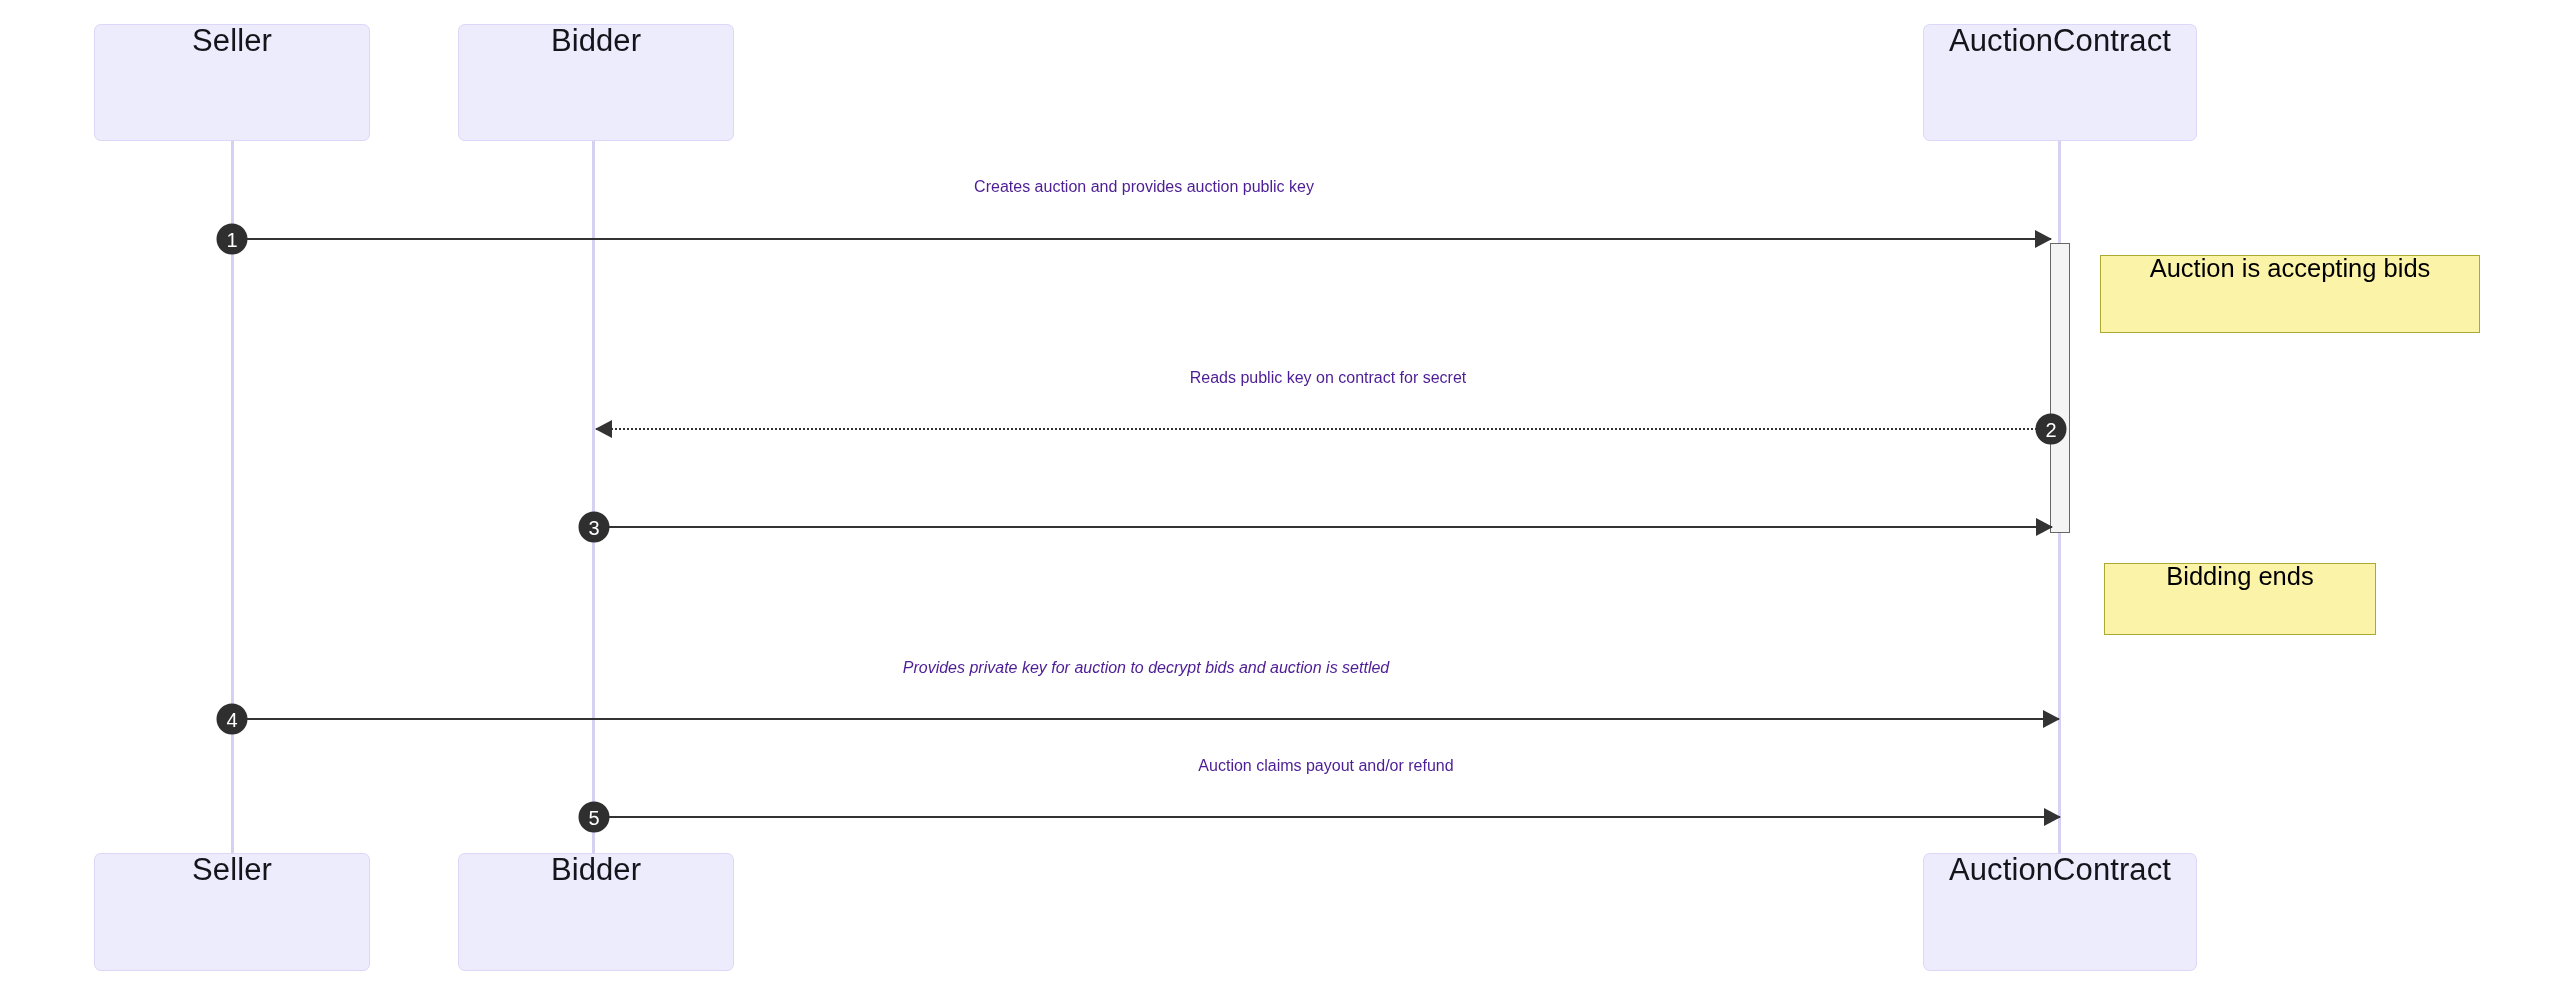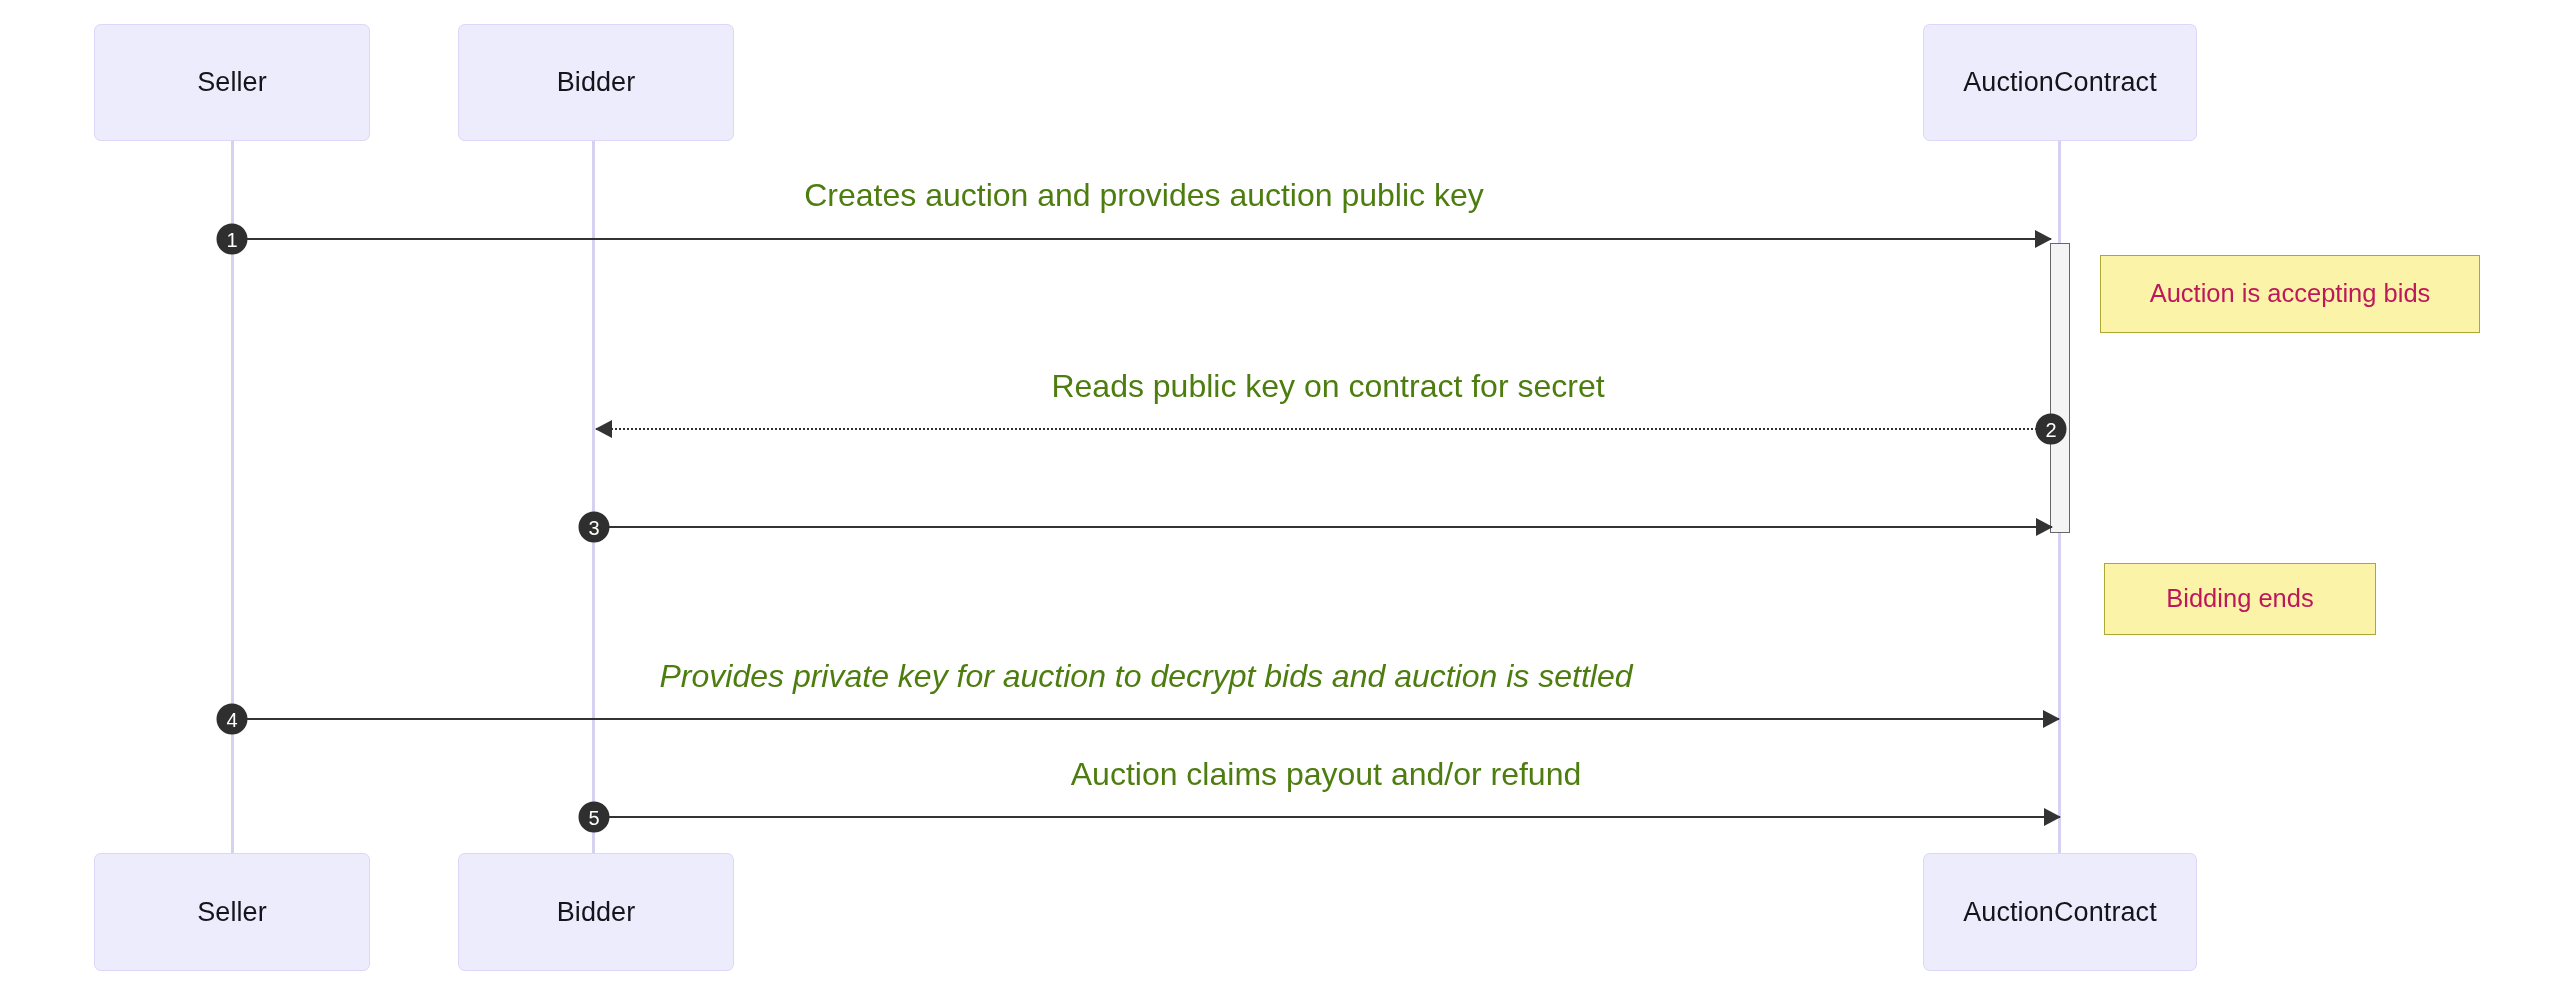--- a/index.html
+++ b/index.html
@@ -29,24 +29,23 @@
   }
 
   
   .actor-box {
     position: absolute;
     box-sizing: border-box;
     background: #ececfd;
     border: 1.3px solid #ddd6f8;
     border-radius: 6.7px;
     display: flex;
-    align-items: center;
     justify-content: center;
     color: #14141a;
-    font-size: 27px;
+    font-size: 31px;
     line-height: 1;
     letter-spacing: 0.1px;
     white-space: nowrap;
   }
 
   
   .activation {
     position: absolute;
     box-sizing: border-box;
     background: #f4f4f4;
@@ -88,22 +87,22 @@
     left: -1.3px;
     border-top: 9.4px solid transparent;
     border-bottom: 9.4px solid transparent;
     border-right: 17.4px solid #333333;
   }
 
   
   .msg-label {
     position: absolute;
     transform: translateX(-50%);
-    color: #4d7c0f;
-    font-size: 32px;
+    color: #4c1d95;
+    font-size: 16px;
     line-height: 1;
     white-space: nowrap;
     text-align: center;
   }
 
   
   .seq-num {
     position: absolute;
     width: 31px;
     height: 31px;
@@ -118,23 +117,22 @@
     transform: translate(-50%, -50%);
   }
 
   
   .note {
     position: absolute;
     box-sizing: border-box;
     background: #fbf3a8;
     border: 1.3px solid #aaaa33;
     display: flex;
-    align-items: center;
     justify-content: center;
-    color: #be185d;
+    color: #000000;
     font-size: 25.5px;
     line-height: 1;
     white-space: nowrap;
     padding: 0 14.8px;
   }
 </style>
 </head>
 <body>
 
 <div id="diagram">

